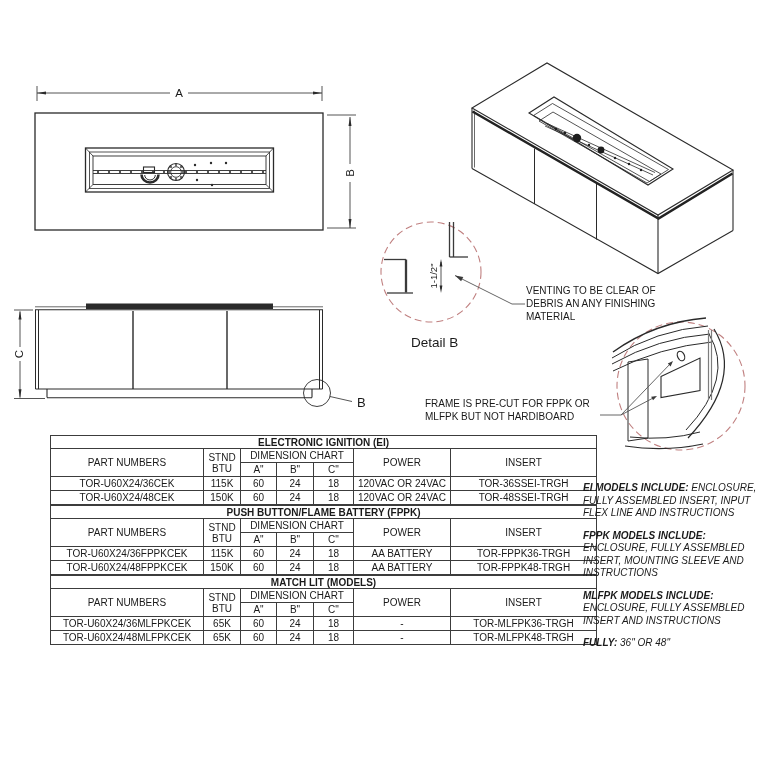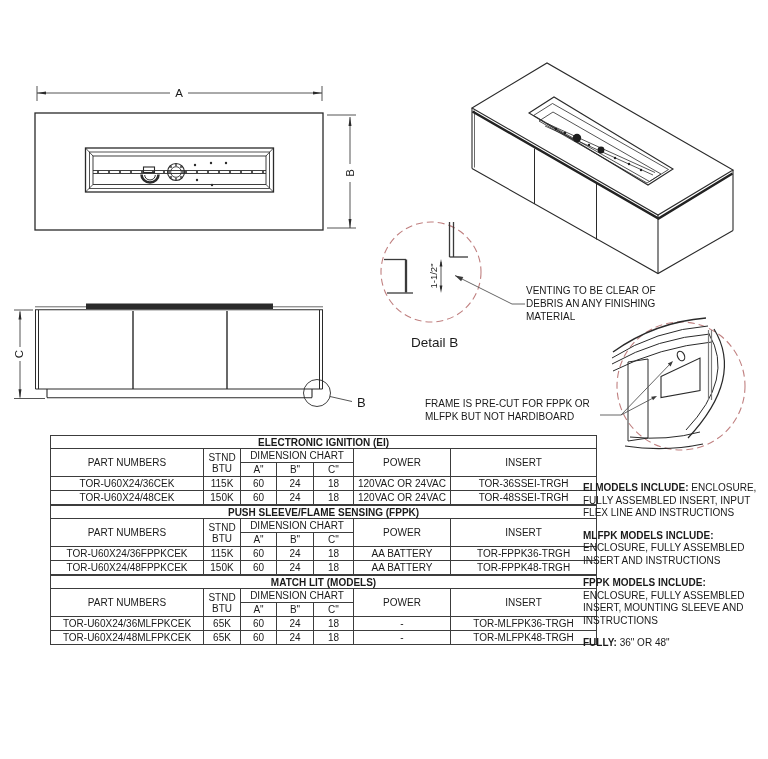--- a/index.html
+++ b/index.html
@@ -7,21 +7,21 @@
          font-family:"Liberation Sans",sans-serif;color:#1a1a1a;}
   #draw-svg{position:absolute;left:0;top:0;}
 
   
   .ann{position:absolute;font-size:10px;line-height:13px;letter-spacing:0;}
   #venting-note{left:526px;top:284px;width:152px;}
   #frame-note{left:425px;top:397px;width:186px;}
 
   
   #model-notes{position:absolute;left:583px;top:482px;width:182px;font-size:10px;line-height:12.5px;}
-  #model-notes .note{margin-bottom:10px;}
+  #model-notes .note{margin-bottom:10px;font-style:italic;}
   #model-notes .b{font-weight:bold;}
 
   
   #spec-tables{position:absolute;left:10px;top:435px;width:546px;margin-left:40px;}
   table.spec{border-collapse:collapse;table-layout:fixed;width:546px;
              font-size:10px;line-height:11px;}
   table.spec th,table.spec td{border:1px solid #3c3c3c;text-align:center;
              padding:0;height:13px;font-weight:normal;white-space:nowrap;overflow:hidden;}
   table.spec .t-title{font-weight:bold;font-size:10px;height:12px;}
   table.spec .hdr{height:13px;}
@@ -239,21 +239,21 @@
         <col class="c-part">
           <col class="c-btu">
           <col class="c-a">
           <col class="c-b">
         <col class="c-c">
           <col class="c-power">
           <col class="c-insert">
       </colgroup>
       <tbody class="data-rows">
         <tr>
-          <td class="t-title" colspan="7">PUSH SLEEVE/FLAME SENSING (FPPK)</td>
+          <td class="t-title" colspan="7">PUSH BUTTON/FLAME BATTERY (FPPK)</td>
         </tr>
         <tr class="hdr">
           <th class="h-part" rowspan="2">PART NUMBERS</th>
           <th class="h-btu" rowspan="2"><span class="btu1">STND</span><br><span class="btu2">BTU</span></th>
           <th class="h-dim" colspan="3">DIMENSION CHART</th>
           <th class="h-power" rowspan="2">POWER</th>
           <th class="h-insert" rowspan="2">INSERT</th>
         </tr>
         <tr class="hdr">
           <th class="h-a">A"</th>
@@ -324,18 +324,18 @@
             <td>18</td>
             <td>-</td>
             <td>TOR-MLFPK48-TRGH</td>
           </tr>
         </tbody>
     </table>
   </div>
 
   <div id="model-notes">
     <div class="note"><span class="b">EI MODELS INCLUDE:</span><span> ENCLOSURE, FULLY ASSEMBLED INSERT, INPUT FLEX LINE AND INSTRUCTIONS</span></div>
+    <div class="note"><span class="b">FPPK MODELS INCLUDE:</span><span> ENCLOSURE, FULLY ASSEMBLED INSERT, MOUNTING SLEEVE AND INSTRUCTIONS</span></div>
     <div class="note"><span class="b">MLFPK MODELS INCLUDE:</span><span> ENCLOSURE, FULLY ASSEMBLED INSERT AND INSTRUCTIONS</span></div>
-    <div class="note"><span class="b">FPPK MODELS INCLUDE:</span><span> ENCLOSURE, FULLY ASSEMBLED INSERT, MOUNTING SLEEVE AND INSTRUCTIONS</span></div>
     <div class="note"><span class="b">FULLY:</span><span> 36" OR 48"</span></div>
   </div>
 
 </div>
 
 </body></html>

